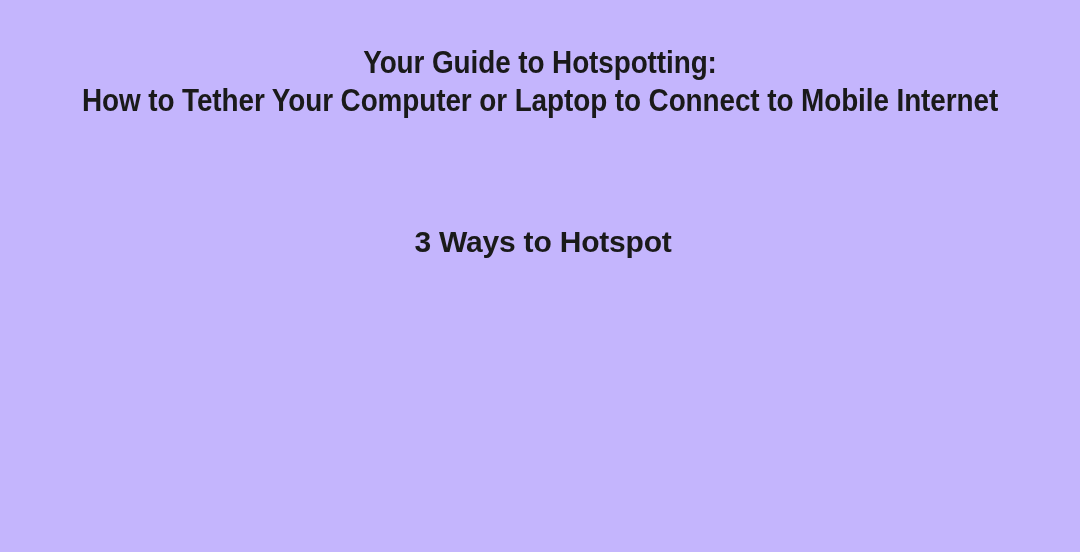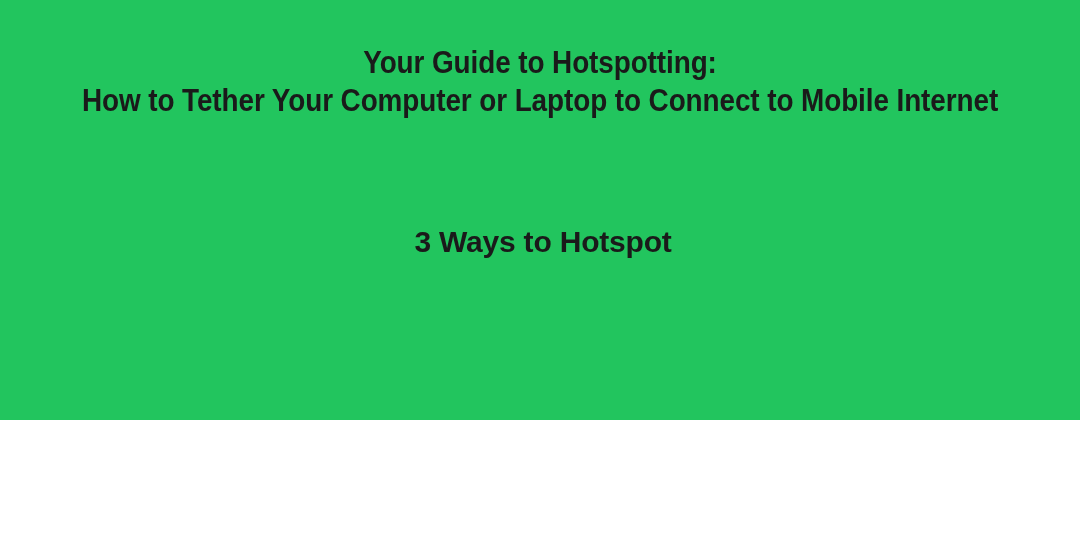--- a/index.html
+++ b/index.html
@@ -11,22 +11,22 @@
     height: 552px;
     background: #ffffff;
     font-family: "Liberation Sans", sans-serif;
     color: #1a1a1a;
     overflow: hidden;
   }
 
   .infographic {
     position: relative;
     width: 1080px;
-    height: 420px;
-    background: #22c55e;
+    height: 552px;
+    background: #c4b5fd;
     box-sizing: border-box;
   }
 
   
   .title-block {
     position: absolute;
     top: 44px;
     left: 0;
     width: 1080px;
     text-align: center;

